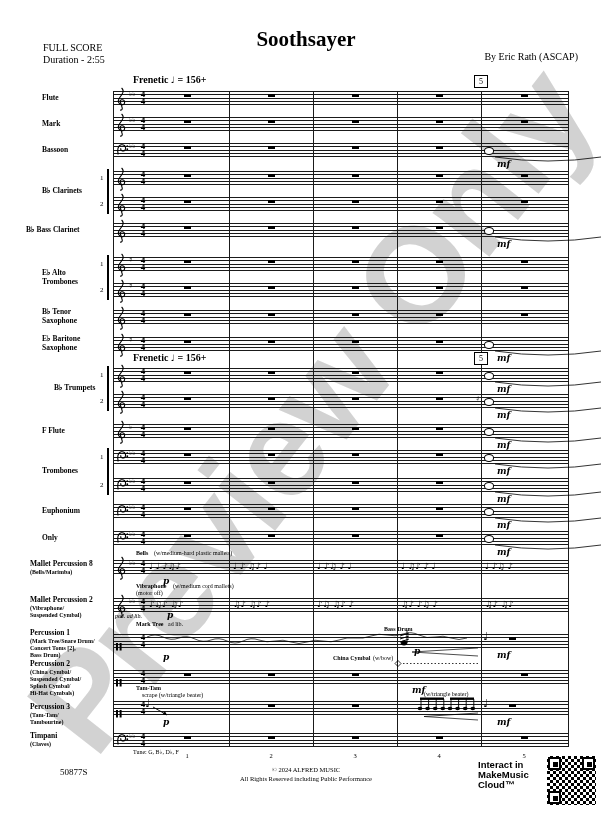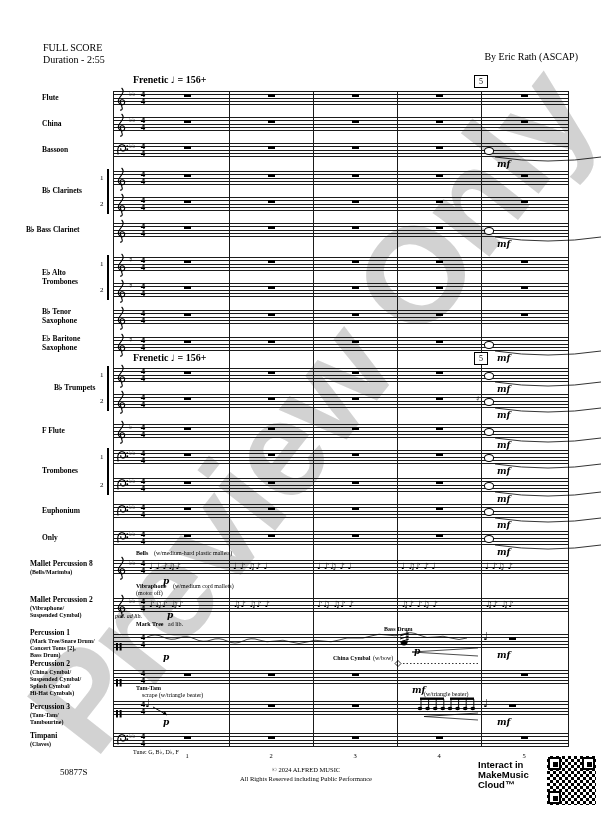--- a/index.html
+++ b/index.html
@@ -57,20 +57,21 @@
   .finder::after{content:"";position:absolute;left:2.5px;top:2.5px;width:5px;height:5px;background:#000;}
   .f-tl{left:1px;top:1px;} .f-tr{right:1px;top:1px;} .f-bl{left:1px;bottom:1px;}
 </style>
 </head>
 <body>
 
 <div class="page">
 
   <div class="watermark">Preview Only</div>
 
+  <div class="title">Soothsayer</div>
   <div class="hsmall" style="left:43px;top:42px;">FULL SCORE</div>
   <div class="hsmall" style="left:43px;top:54px;">Duration - 2:55</div>
   <div class="hsmall" style="right:34px;top:51px;text-align:right;left:auto;">By Eric Rath (ASCAP)</div>
 
   <div class="tempo" style="left:133px;top:74px;">
     <span>Frenetic</span>
     <span class="note">♩</span>
     <span>= 156+</span>
   </div>
   <div class="rehearsal" style="left:474px;top:75px;">5</div>
@@ -553,21 +554,21 @@
         <div class="wrest" style="left: 70.5px; top: 3.4px;"></div>
         <div class="wrest" style="left: 154.5px; top: 3.4px;"></div>
         <div class="wrest" style="left: 238.5px; top: 3.4px;"></div>
         <div class="wrest" style="left: 322.5px; top: 3.4px;"></div>
         <div class="wrest" style="left: 407.5px; top: 3.4px;"></div>
       </div>
       <div class="ilabel" style="left: 42px; top: 94px;">
         <div class="main">Flute</div>
       </div>
       <div class="ilabel" style="left: 42px; top: 120px;">
-        <div class="main">China</div>
+        <div class="main">Mark</div>
       </div>
       <div class="ilabel" style="left: 42px; top: 146px;">
         <div class="main">Bassoon</div>
       </div>
       <div class="ilabel" style="left: 42px; top: 187px;">
         <div class="main">B♭ Clarinets</div>
       </div>
       <div class="ilabel" style="left: 26px; top: 226px;">
         <div class="main">B♭ Bass Clarinet</div>
       </div>

